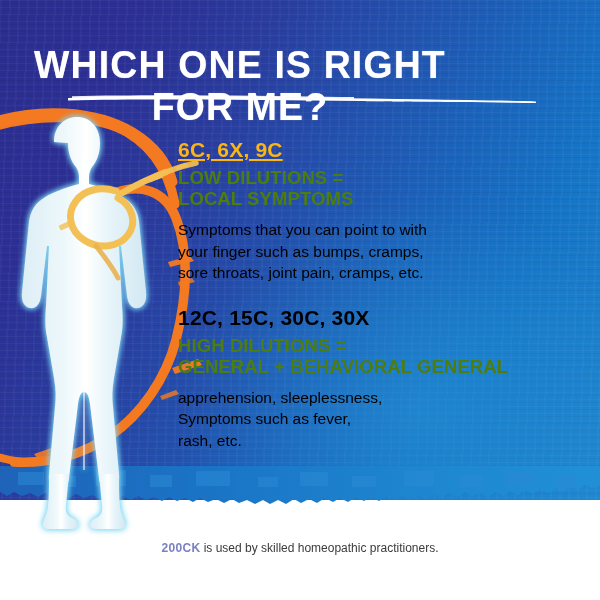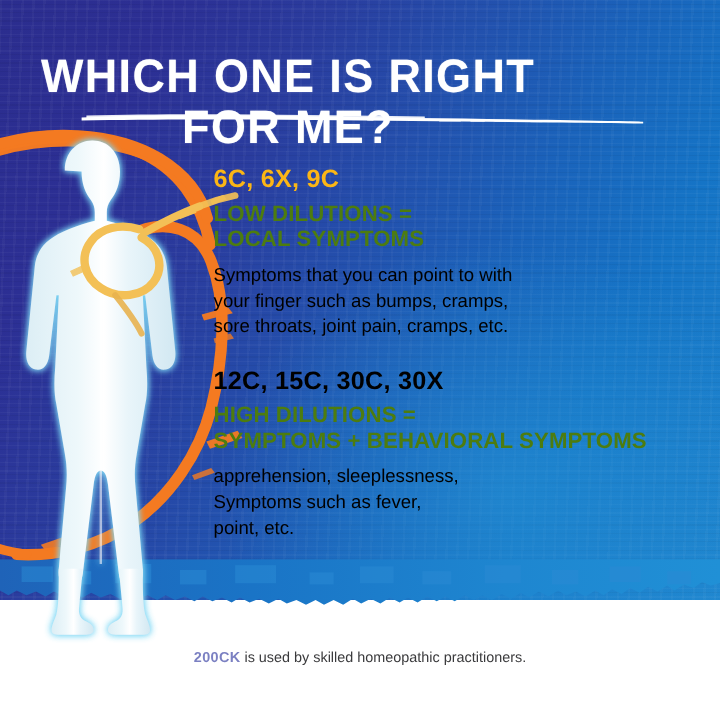--- a/index.html
+++ b/index.html
@@ -135,21 +135,21 @@
   .section.two { margin-top: 22px; }
 
   .dose-heading {
     font-family: "Liberation Sans Narrow", "Liberation Sans", sans-serif;
     font-weight: 700;
     font-size: 21px;
     line-height: 24px;
     letter-spacing: 0.2px;
     margin: 0 0 5px 0;
   }
-  .dose-heading.gold  { color: #fbb615; }
+  .dose-heading.gold  { color: #fbb615; text-decoration: underline; }
   .dose-heading.orange{ color: #000000; }
 
   .sub-heading {
     font-family: "Liberation Sans Narrow", "Liberation Sans", sans-serif;
     font-weight: 700;
     font-size: 18.5px;
     line-height: 21px;
     letter-spacing: 0.1px;
     color: #4d7c0f;
     margin: 0 0 10px 0;
@@ -408,26 +408,26 @@
         <span class="ln">Symptoms that you can point to with</span>
         <span class="ln">your finger such as bumps, cramps,</span>
         <span class="ln">sore throats, joint pain, cramps, etc.</span>
       </div>
     </div>
 
     <div class="section two">
       <div class="dose-heading orange">12C, 15C, 30C, 30X</div>
       <div class="sub-heading">
         <span class="ln">HIGH DILUTIONS  =</span>
-        <span class="ln">SYMPTOMS + BEHAVIORAL SYMPTOMS</span>
+        <span class="ln">GENERAL + BEHAVIORAL GENERAL</span>
       </div>
       <div class="body-text">
         <span class="ln">apprehension, sleeplessness,</span>
         <span class="ln">Symptoms such as fever,</span>
-        <span class="ln">point, etc.</span>
+        <span class="ln">rash, etc.</span>
       </div>
     </div>
 
   </div>
 
   <div class="footer"><span class="dose">200CK</span><span> is used by skilled homeopathic practitioners.</span></div>
 
 </div>
 
 </body></html>

